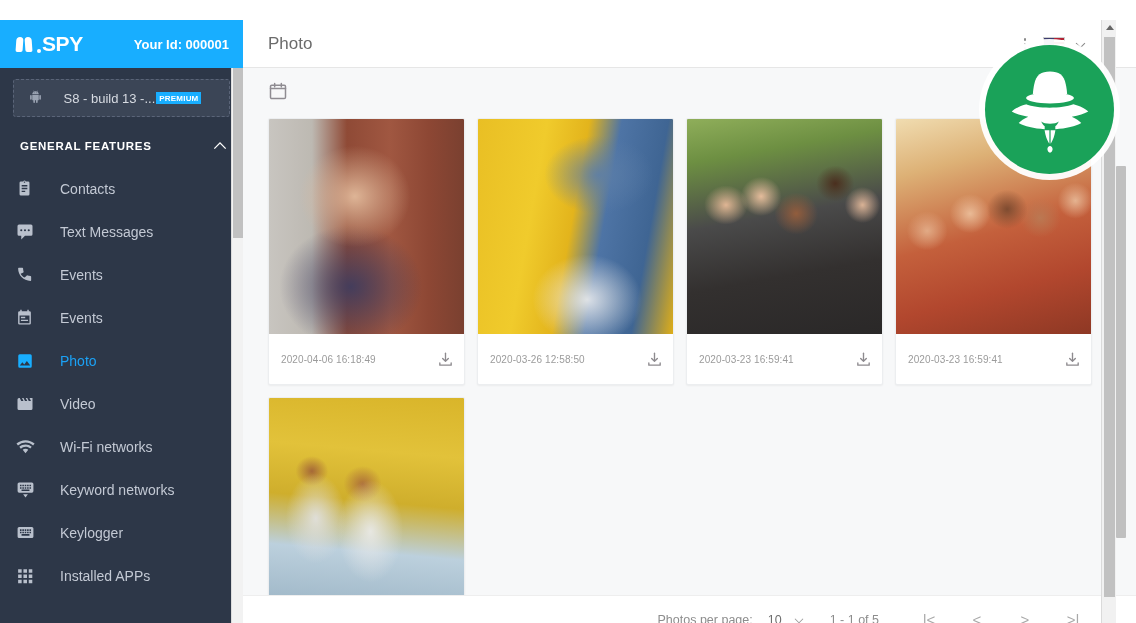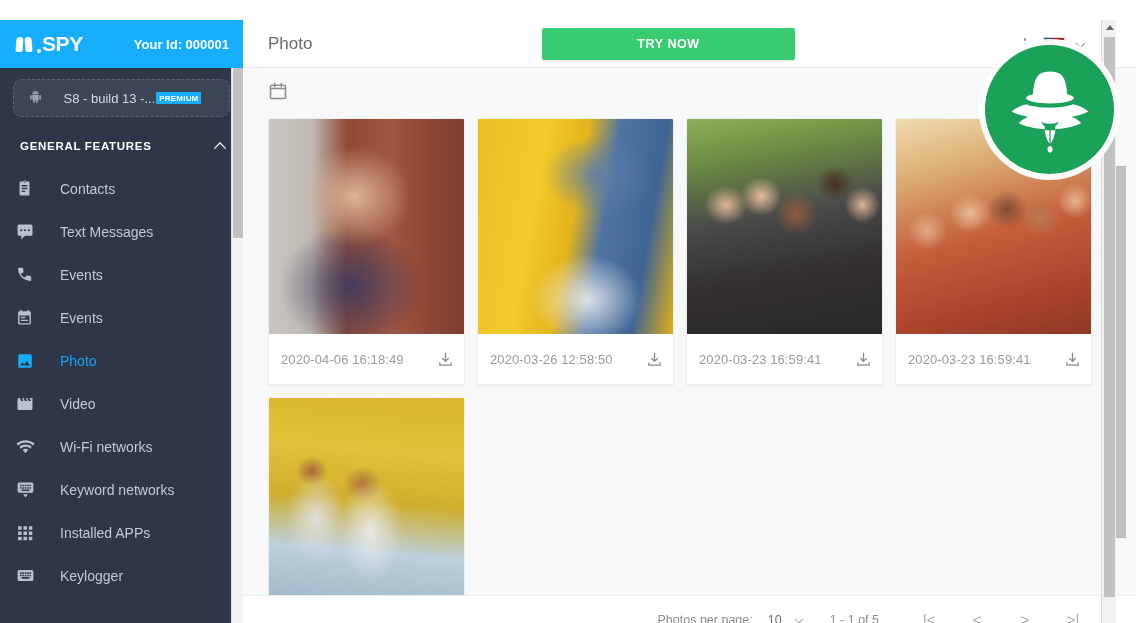--- a/index.html
+++ b/index.html
@@ -46,21 +46,21 @@
     margin-left: auto; color: #ffffff;
     font-size: 13px; font-weight: bold;
   }
 
   
   #device-select {
     margin: 11px 13px 0 13px;
     height: 38px;
     background: #3b4556;
     border: 1px dashed #5a6478;
-    border-radius: 9px;
+    border-radius: 3px;
     display: flex; align-items: center;
     padding: 0 10px;
   }
   #device-select .dev-icon { width: 22px; text-align: center; color: #9aa3b2; flex: 0 0 22px; }
   #device-label {
     flex: 1; text-align: center;
     font-size: 13px; color: #d7dbe2; white-space: nowrap; overflow: hidden;
     display: flex; align-items: center; justify-content: center;
   }
   #device-label .dev-txt { overflow:hidden; text-overflow: ellipsis; white-space: nowrap; }
@@ -191,21 +191,21 @@
     border: 1px solid #eceef0;
     border-radius: 2px;
     box-shadow: 0 1px 2px rgba(0,0,0,0.05);
     overflow: hidden;
   }
   .photo-thumb { width: 195px; height: 215px; position: relative; overflow: hidden; }
   .photo-meta {
     height: 50px; display: flex; align-items: center;
     padding: 0 10px 0 12px;
   }
-  .photo-date { font-size: 13px; color: #9b9b9b; letter-spacing: 0.1px; }
+  .photo-date { font-size: 10px; color: #9b9b9b; letter-spacing: 0.1px; }
   .dl-btn { margin-left: auto; cursor: pointer; display:flex; }
 
   
   #in-scroll {
     position: absolute; right: 10px; top: 48px;
     width: 10px; height: 517px;
     background: transparent;
   }
   #in-thumb {
     position: absolute; left: 0; top: 50px;
@@ -351,50 +351,49 @@
           <div class="nav-item">
             <span class="ic">
               <svg width="19" height="19" viewBox="0 0 24 24">
                 <path d="M20 3H4a2 2 0 0 0-2 2v9a2 2 0 0 0 2 2h16a2 2 0 0 0 2-2V5a2 2 0 0 0-2-2zM5 6h2v2H5zm0 3h2v2H5zm3-3h2v2H8zm0 3h2v2H8zm3-3h2v2h-2zm0 3h2v2h-2zm3-3h2v2h-2zm0 3h2v2h-2zm3-3h2v2h-2zm0 3h2v2h-2zM7 12h10v2H7zM12 22l-3-4h6z"></path>
               </svg>
             </span>
             <span class="lbl">Keyword networks</span>
           </div>
           <div class="nav-item">
             <span class="ic">
+              <svg width="19" height="19" viewBox="0 0 24 24">
+                <path d="M20 5H4a2 2 0 0 0-2 2v10a2 2 0 0 0 2 2h16a2 2 0 0 0 2-2V7a2 2 0 0 0-2-2zM5 8h2v2H5zm0 3h2v2H5zm3-3h2v2H8zm0 3h2v2H8zm3-3h2v2h-2zm0 3h2v2h-2zm3-3h2v2h-2zm0 3h2v2h-2zm3-3h2v2h-2zm0 3h2v2h-2zM7 14h10v2H7z"></path>
+              </svg>
+            </span>
+            <span class="lbl">Keylogger</span>
+          </div>
+          <div class="nav-item">
+            <span class="ic">
               <svg width="17" height="17" viewBox="0 0 24 24">
                 <path d="M3 3h5v5H3zm0 7.5h5v5H3zM3 18h5v5H3zm7.5-15h5v5h-5zm0 7.5h5v5h-5zm0 7.5h5v5h-5zM18 3h5v5h-5zm0 7.5h5v5h-5zm0 7.5h5v5h-5z"></path>
               </svg>
             </span>
             <span class="lbl">Installed APPs</span>
-          </div>
-          <div class="nav-item">
-            <span class="ic">
-              <svg width="19" height="19" viewBox="0 0 24 24">
-                <path d="M20 5H4a2 2 0 0 0-2 2v10a2 2 0 0 0 2 2h16a2 2 0 0 0 2-2V7a2 2 0 0 0-2-2zM5 8h2v2H5zm0 3h2v2H5zm3-3h2v2H8zm0 3h2v2H8zm3-3h2v2h-2zm0 3h2v2h-2zm3-3h2v2h-2zm0 3h2v2h-2zm3-3h2v2h-2zm0 3h2v2h-2zM7 14h10v2H7z"></path>
-              </svg>
-            </span>
-            <span class="lbl">Keylogger</span>
           </div>
         </div>
     </div>
 
     <div id="sb-scroll">
       <div id="sb-thumb"></div>
       <div id="sb-arrow-down">
         <span class="tri-dn"></span>
       </div>
     </div>
   </div>
 
   <div id="main">
 
     <div id="topbar">
       <div id="page-title">Photo</div>
-      <button id="try-now" style="background: rgb(56, 204, 112);">TRY NOW</button>
       <div id="topbar-right">
         <div class="kebab">
             <i></i>
             <i></i>
             <i></i>
           </div>
         <div id="flag">
           <div class="stripes"></div>
             <div class="canton"></div>
         </div>

